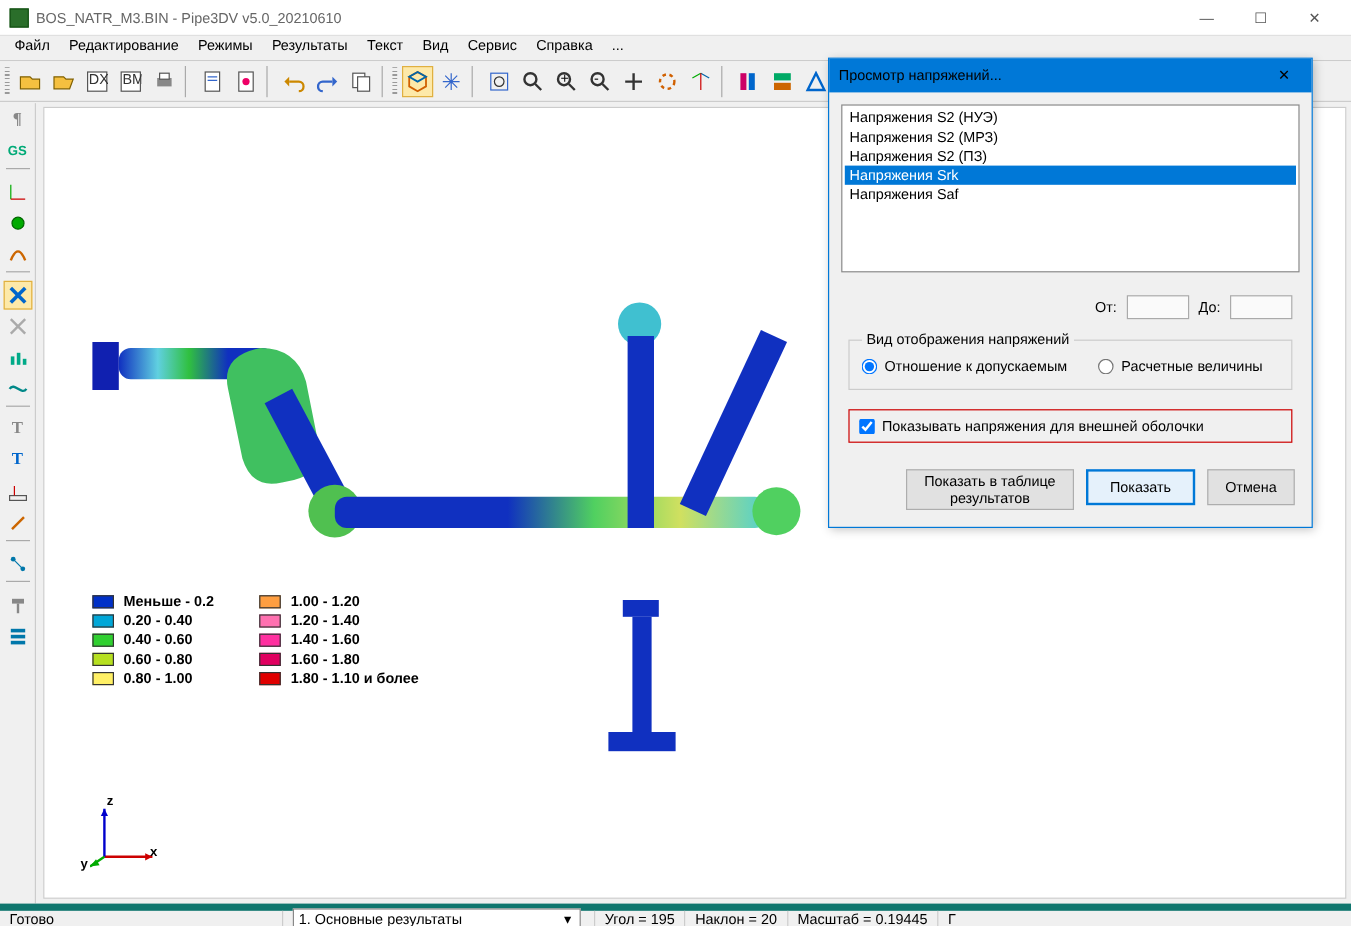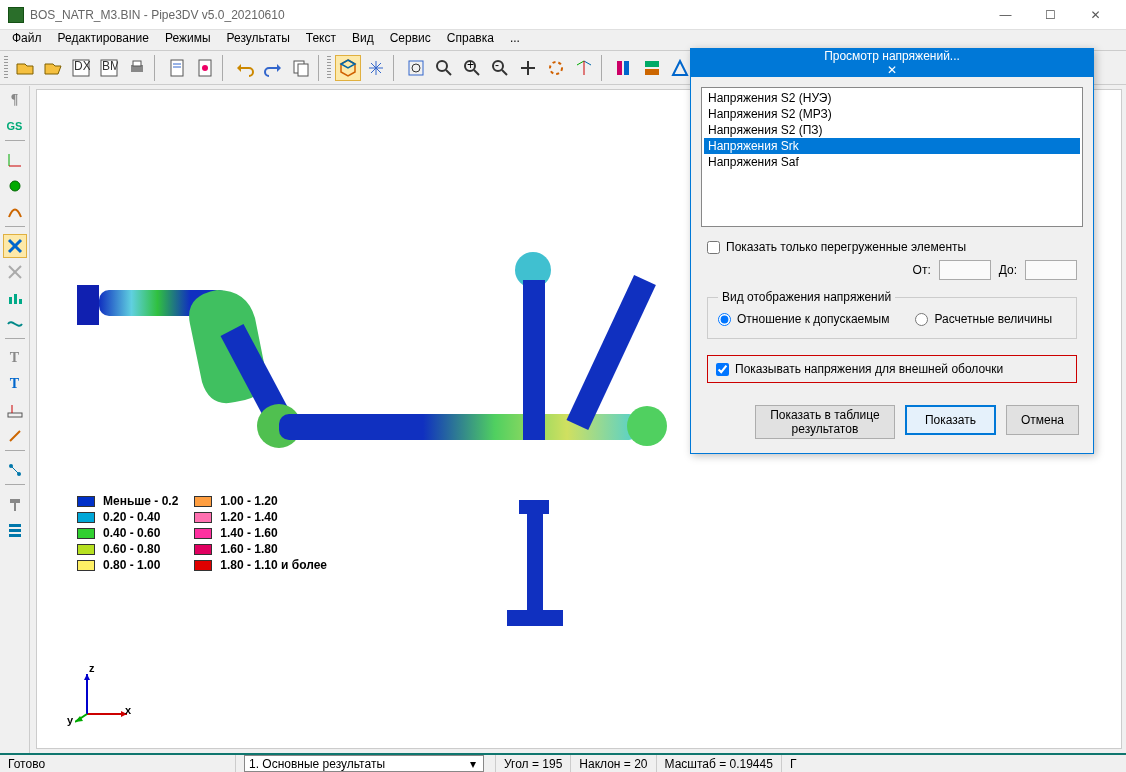--- a/index.html
+++ b/index.html
@@ -21,47 +21,47 @@
 .sep { width: 6px; height: 26px; border-left: 1px solid #aaa; margin: 0 3px; }
 .grip { width: 4px; height: 24px; background: repeating-linear-gradient(#999 0 1px, transparent 1px 3px); margin-right: 3px; }
 
 .workarea { position: absolute; top: 86px; left: 0; right: 0; bottom: 19px; display: flex; }
 .sidebar { width: 30px; background: #f0f0f0; border-right: 1px solid #ccc; display: flex; flex-direction: column; align-items: center; padding-top: 2px; gap: 2px; }
 .sidebar .tbtn { width: 24px; height: 24px; }
 
 .canvas { flex: 1; background: #fff; position: relative; margin: 3px 4px 4px 6px; border: 1px solid #ccc; }
 .legend { position: absolute; left: 40px; top: 404px; font-family: Arial; }
 .legend .hdr { font-weight: bold; font-size: 13px; text-decoration: underline; margin-bottom: 4px; }
-.legend .cols { display: flex; gap: 16px; }
+.legend .cols { display: flex; gap: 38px; }
 .legend .row { display: flex; align-items: center; margin-bottom: 2px; font-size: 13px; font-weight: bold; }
 .legend .sw { width: 18px; height: 11px; border: 1px solid #333; margin-right: 8px; }
 
 .axis { position: absolute; left: 38px; bottom: 22px; width: 60px; height: 60px; }
 .axis .lbl { position: absolute; font-weight: bold; font-size: 11px; }
 
 .dialog { position: absolute; left: 690px; top: 48px; width: 404px; background: #f0f0f0; border: 1px solid #0078d7; box-shadow: 2px 2px 8px rgba(0,0,0,.25); }
-.dialog .dlg-title { height: 28px; background: #0078d7; color: #ffffff; display: flex; align-items: center; padding: 0 8px; justify-content: space-between; flex-direction: column; }
+.dialog .dlg-title { height: 28px; background: #0078d7; color: #000000; display: flex; align-items: center; padding: 0 8px; justify-content: space-between; }
 .dialog .close { width: 30px; text-align: center; }
 .dialog .listbox { background: #fff; border: 1px solid #888; margin: 10px 10px 7px; height: 140px; overflow: auto; padding: 2px 2px; }
 .dialog .li { padding: 1px 4px; white-space: nowrap; }
 .dialog .li.sel { background: #0078d7; color: #fff; }
 .dialog .opts { padding: 6px 16px; }
 .dialog label { display: flex; align-items: center; gap: 6px; margin-bottom: 4px; }
 .dialog .range { display: flex; justify-content: flex-end; gap: 8px; align-items: center; margin: 6px 0 10px; }
 .dialog .range input { width: 52px; height: 20px; border: 1px solid #aaa; background: #fafafa; }
 .dialog fieldset { border: 1px solid #ccc; padding: 8px 10px; margin-bottom: 8px; }
 .dialog fieldset legend { padding: 0 4px; }
 .dialog .radios { display: flex; gap: 26px; }
 .dialog .highlight { border: 1px solid #cc0000; padding: 6px 8px; margin: 16px 0 10px; }
 .dialog .buttons { display: flex; gap: 10px; padding: 6px 14px 14px; justify-content: flex-end; }
 .dialog button { height: 30px; border: 1px solid #adadad; background: #e1e1e1; padding: 0 14px; }
 .dialog button.primary { border: 2px solid #0078d7; background: #e5f1fb; padding: 0 18px; }
 .dialog .btn-results { width: 140px; height: 34px; line-height: 14px; margin-left: 28px; }
 
-.statusbar { position: absolute; bottom: 0; left: 0; right: 0; height: 19px; background: #f0f0f0; border-top: 2px solid #0f766e; display: flex; align-items: center; }
+.statusbar { position: absolute; bottom: 0; left: 0; right: 0; height: 19px; background: #f0f0f0; border-top: 6px solid #0f766e; display: flex; align-items: center; }
 .statusbar .cell { border-right: 1px solid #ccc; padding: 0 8px; height: 100%; display: flex; align-items: center; white-space: nowrap; }
 .statusbar .combo { border: 1px solid #888; background: #fff; height: 17px; width: 240px; display: flex; align-items: center; padding: 0 4px; justify-content: space-between; }
 .statusbar .combo .arrow { width: 12px; text-align: center; }
 
 input[type=checkbox], input[type=radio] { width: 13px; height: 13px; }
 </style>
 </head>
 <body>
 
 <div class="titlebar">
@@ -508,24 +508,20 @@
     <span class="close">✕</span>
   </div>
   <div class="listbox" id="dlg-list">
       <div class="li">Напряжения S2 (НУЭ)</div>
       <div class="li">Напряжения S2 (МРЗ)</div>
       <div class="li">Напряжения S2 (ПЗ)</div>
       <div class="li sel">Напряжения Srk</div>
       <div class="li">Напряжения Saf</div>
     </div>
   <div class="opts">
-    <label>
-        <input type="checkbox" style="">
-        <span>Показать только перегруженные элементы</span>
-      </label>
     <div class="range">
       <span>От:</span>
         <input type="text" style="">
       <span>До:</span>
         <input type="text" style="">
     </div>
     <fieldset>
       <legend>Вид отображения напряжений</legend>
       <div class="radios">
         <label>

